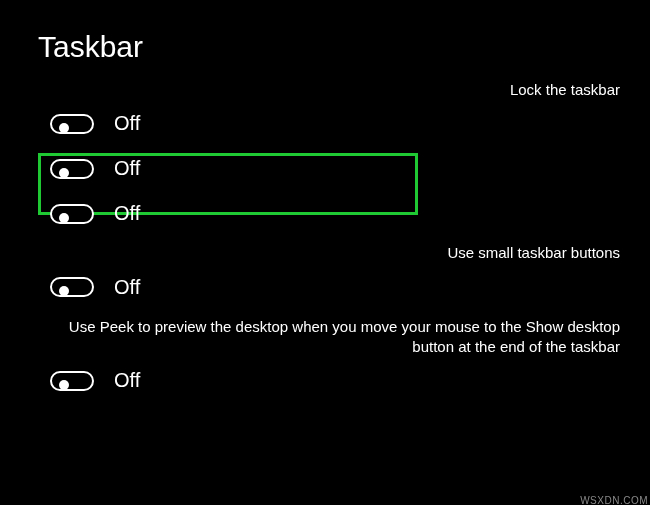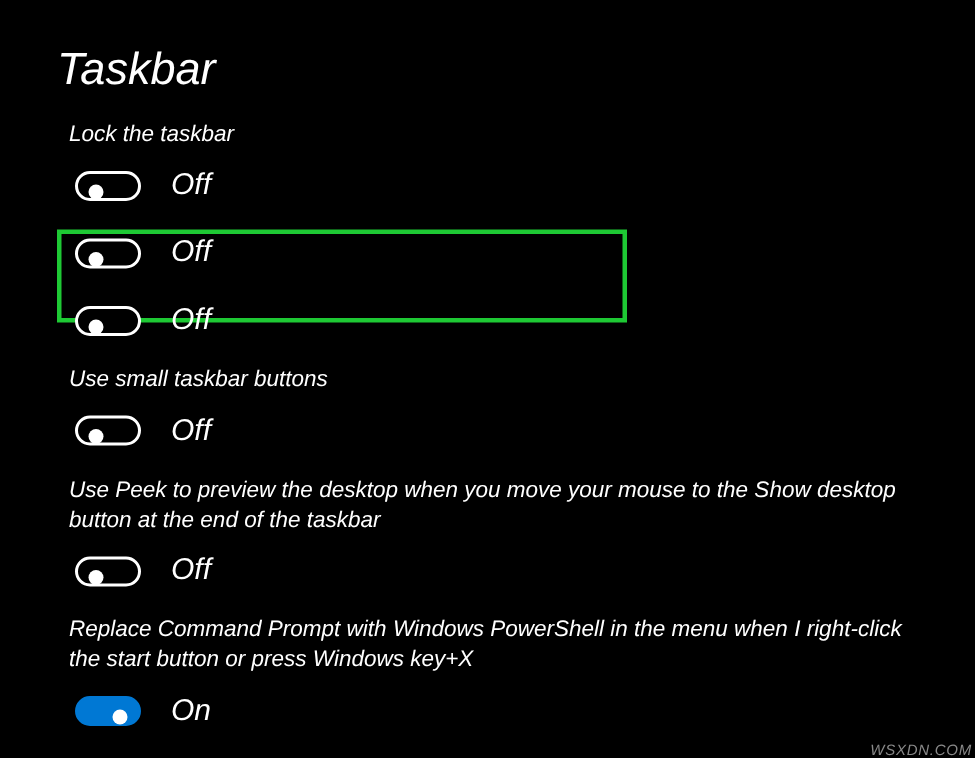--- a/index.html
+++ b/index.html
@@ -1,37 +1,37 @@
 <!DOCTYPE html>
 <html><head>
   <meta charset="utf-8">
   <style>
     * {
       margin: 4px;
       padding: 0;
       box-sizing: border-box;
-      font-style: italic;
     }
     body {
       width: 650px;
       height: 505px;
       background: #000;
       color: #fff;
       font-family: "Segoe UI", Arial, sans-serif;
       padding: 18px 26px;
       position: relative;
     }
     .page-title {
       font-size: 30px;
       font-weight: 300;
       margin-bottom: 16px;
     }
     .setting {
       margin-bottom: 14px;
       position: relative;
+      text-align: right;
     }
     .setting-label {
       font-size: 15px;
       font-weight: 400;
       line-height: 1.35;
       margin-bottom: 8px;
       display: block;
       max-width: 580px;
     }
     .toggle-row {
@@ -136,24 +136,15 @@
     </div>
     <div class="setting">
       <span class="setting-label">Use Peek to preview the desktop when you move your mouse to the Show desktop button at the end of the taskbar</span>
       <div class="toggle-row">
         <div class="toggle off">
           <div class="knob"></div>
         </div>
         <span class="toggle-state">Off</span>
       </div>
     </div>
-    <div class="setting">
-      <span class="setting-label">Replace Command Prompt with Windows PowerShell in the menu when I right-click the start button or press Windows key+X</span>
-      <div class="toggle-row">
-        <div class="toggle on">
-          <div class="knob"></div>
-        </div>
-        <span class="toggle-state">On</span>
-      </div>
-    </div>
   </div>
 
 <div class="watermark">WSXDN.COM</div>
 
 </body></html>

